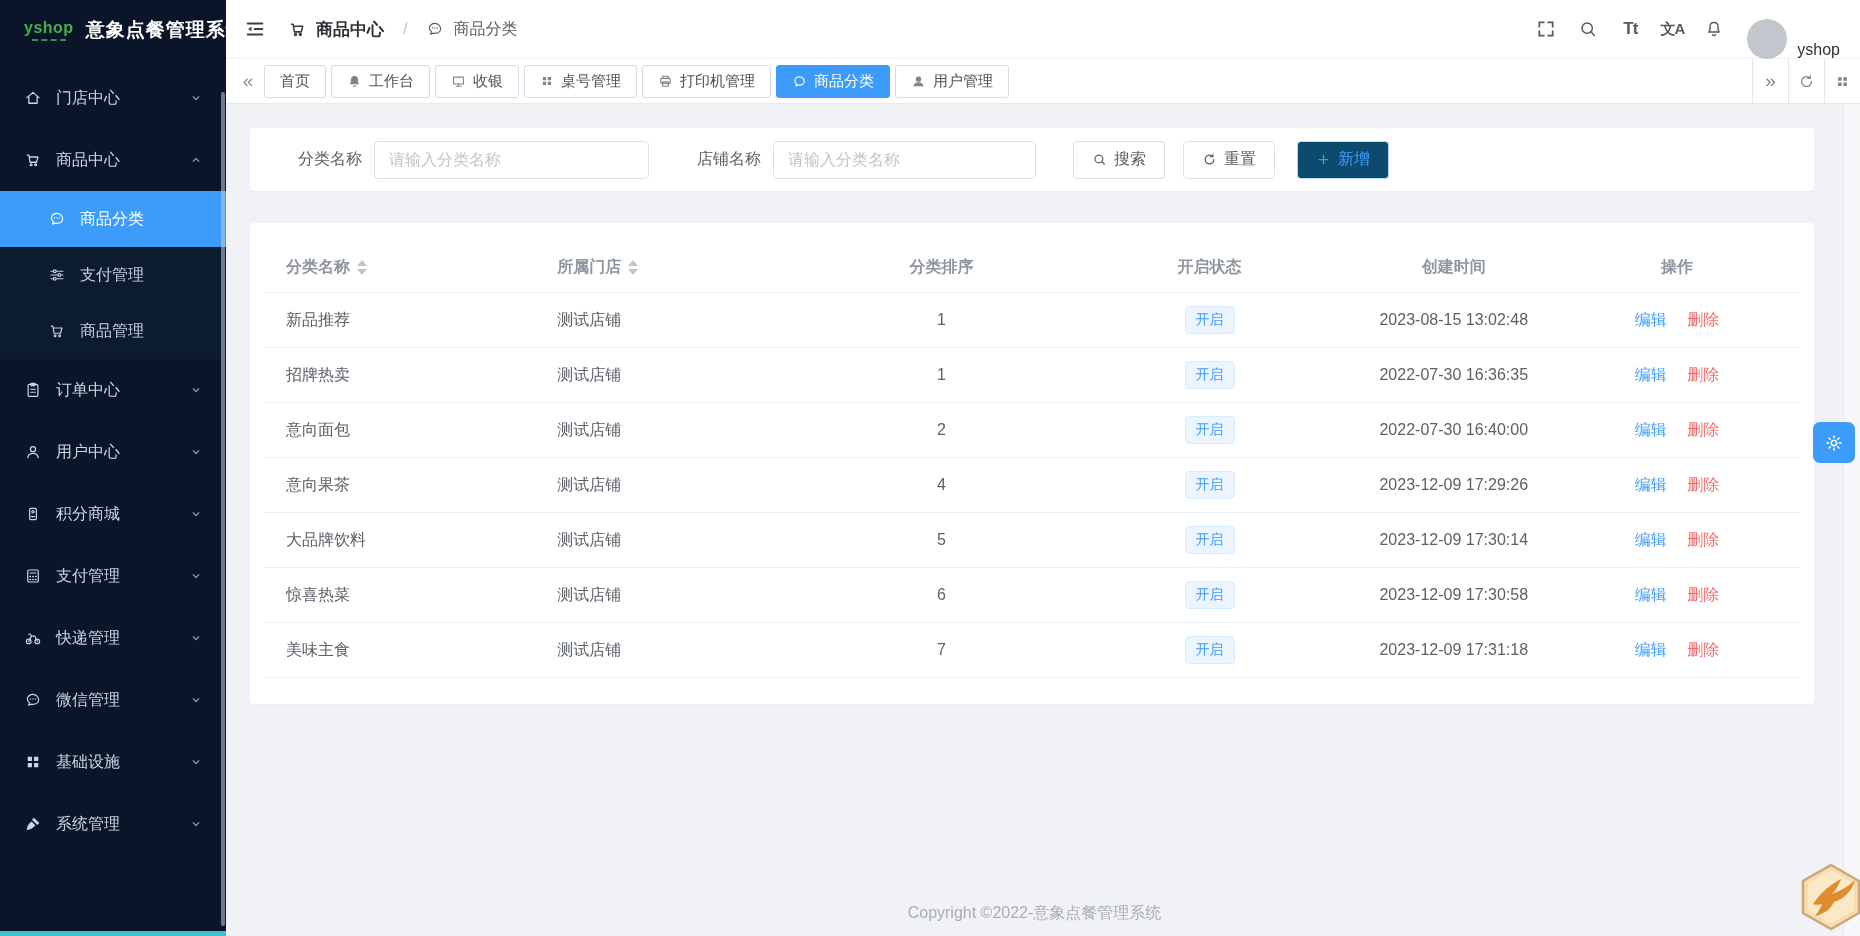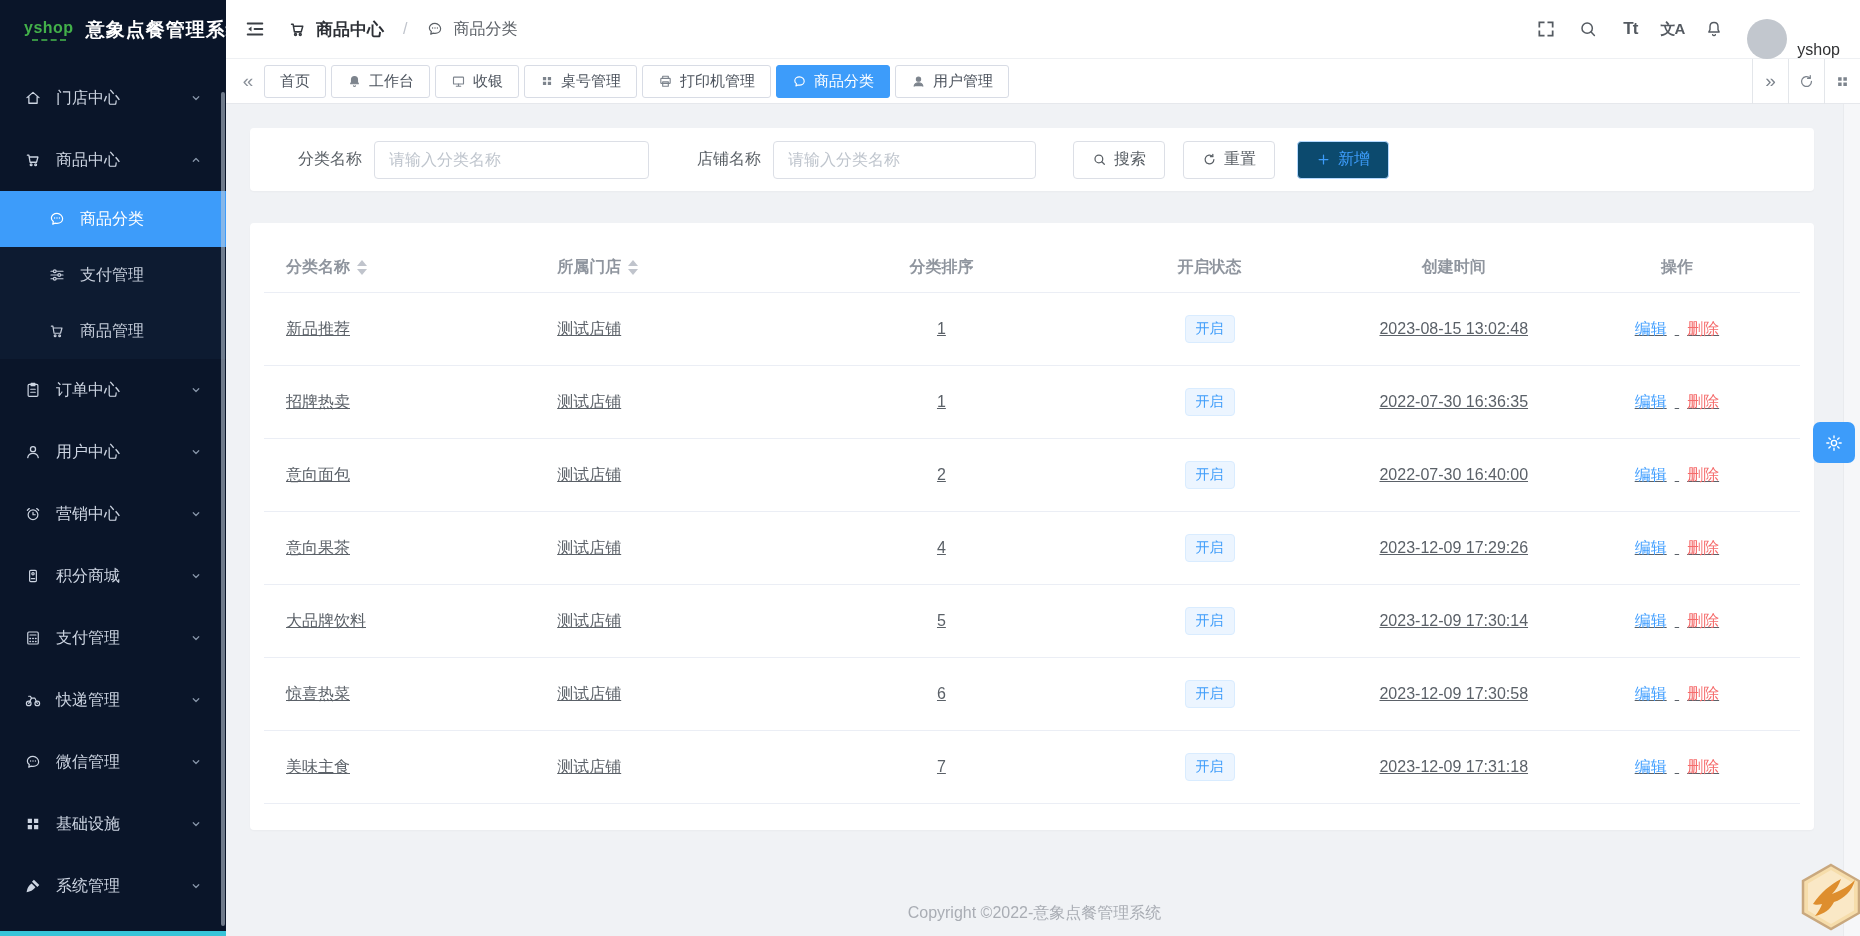--- a/index.html
+++ b/index.html
@@ -61,21 +61,21 @@
   .f-input::placeholder { color:#bfc5cd; }
   .f-input.w2 { width:263px; }
   .btn { height:38px; display:inline-flex; align-items:center; gap:7px; padding:0 18px; border:1px solid #dcdfe6; border-radius:4px; background:#fff; color:#5a6066; font-size:16px; cursor:pointer; font-family:inherit; }
   .btn-search { margin-left:37px; }
   .btn-reset { margin-left:18px; }
   .btn-add { margin-left:22px; background:#0c4a6e; border-color:#b3d8ff; color:#3d9cfa; }
 
   .table-card { margin:32px 46px 0 24px; background:#fff; border-radius:4px; box-shadow:0 1px 2px rgba(0,0,0,.03); padding:20px 14px 26px 14px; }
   table { width:100%; border-collapse:collapse; table-layout:fixed; }
   th { color:#8f959e; font-weight:700; font-size:16px; padding:14px 0; border-bottom:1px solid #ebeef5; }
-  td { color:#5b6168; font-size:16px; padding:22px 0; border-bottom:1px solid #ebeef5;text-decoration:underline; }
+  td { color:#5b6168; font-size:16px; padding:13px 0; border-bottom:1px solid #ebeef5; }
   th.al, td.al { text-align:left; }
   th.ac, td.ac { text-align:center; }
   .pad-first { padding-left:22px; }
   .sort-wrap { display:inline-flex; align-items:center; gap:7px; cursor:pointer; }
   .caret { display:inline-flex; flex-direction:column; gap:3px; }
   .caret i { width:0; height:0; border-left:5px solid transparent; border-right:5px solid transparent; display:block; }
   .caret .cu { border-bottom:6px solid #c0c4cc; }
   .caret .cd { border-top:6px solid #c0c4cc; }
   .status-tag { display:inline-block; padding:4px 10px; font-size:14px; color:#3d9cfa; background:#ecf5ff; border:1px solid #d9ecff; border-radius:4px; }
   .lnk { cursor:pointer; margin:0 8px; font-size:16px; }
@@ -178,34 +178,20 @@
         </span>
     </div>
     <div class="m-item">
       <span class="ic">
           <svg width="18" height="18" viewBox="0 0 24 24" fill="none" stroke="currentColor" stroke-width="1.7" stroke-linecap="round">
             <circle cx="12" cy="8.2" r="3.4"></circle>
             <path d="M5 19.5c.6-3.6 3.4-5.6 7-5.6s6.4 2 7 5.6"></path>
           </svg>
         </span>
       <span class="m-label">用户中心</span>
-      <span class="chev ic">
-          <svg width="12" height="12" viewBox="0 0 24 24" fill="none" stroke="currentColor" stroke-width="2.4" stroke-linecap="round" stroke-linejoin="round">
-            <path d="M6.5 9.5 12 15l5.5-5.5"></path>
-          </svg>
-        </span>
-    </div>
-    <div class="m-item">
-      <span class="ic">
-          <svg width="18" height="18" viewBox="0 0 24 24" fill="none" stroke="currentColor" stroke-width="1.6" stroke-linecap="round">
-            <circle cx="12" cy="13" r="6.5"></circle>
-            <path d="M12 9.7V13h3M4.5 7 7 4.7M19.5 7 17 4.7"></path>
-          </svg>
-        </span>
-      <span class="m-label">营销中心</span>
       <span class="chev ic">
           <svg width="12" height="12" viewBox="0 0 24 24" fill="none" stroke="currentColor" stroke-width="2.4" stroke-linecap="round" stroke-linejoin="round">
             <path d="M6.5 9.5 12 15l5.5-5.5"></path>
           </svg>
         </span>
     </div>
     <div class="m-item">
       <span class="ic">
           <svg width="18" height="18" viewBox="0 0 24 24" fill="none" stroke="currentColor" stroke-width="1.6" stroke-linejoin="round">
             <rect x="7.5" y="4.5" width="9" height="15" rx="1.5"></rect>

